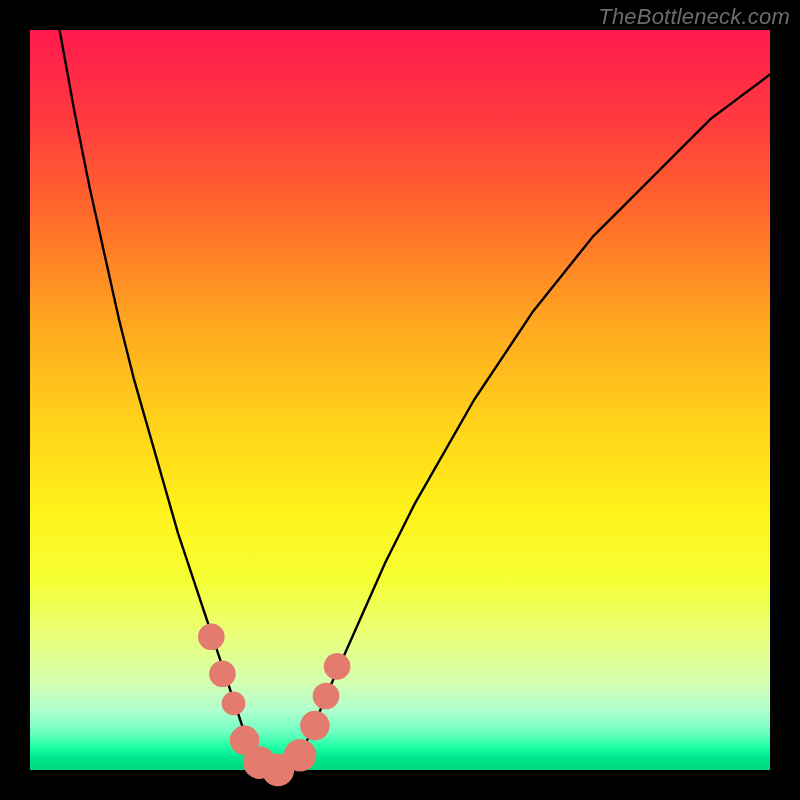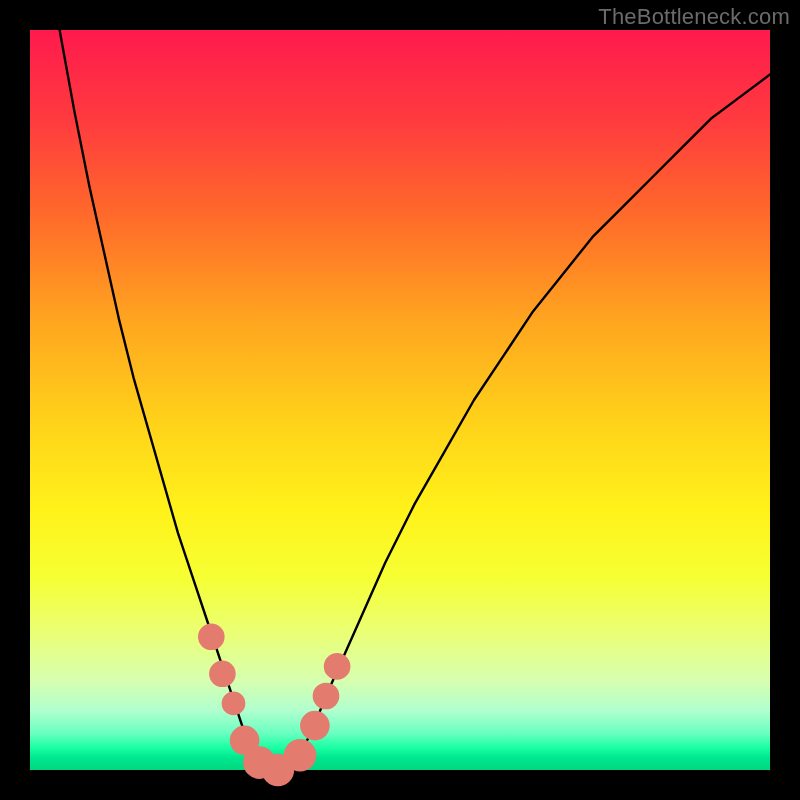--- a/index.html
+++ b/index.html
@@ -9,20 +9,21 @@
     height: 800px;
     overflow: hidden;
     background: #000;
     font-family: Arial, Helvetica, sans-serif;
   }
   .frame {
     position: relative;
     width: 800px;
     height: 800px;
     background: #000;
+    font-style: italic;
   }
   .plot-area {
     position: absolute;
     left: 30px;
     top: 30px;
     width: 740px;
     height: 740px;
     background: linear-gradient(to bottom,
       #ff1a4d 0%,
       #ff3a3f 12%,

